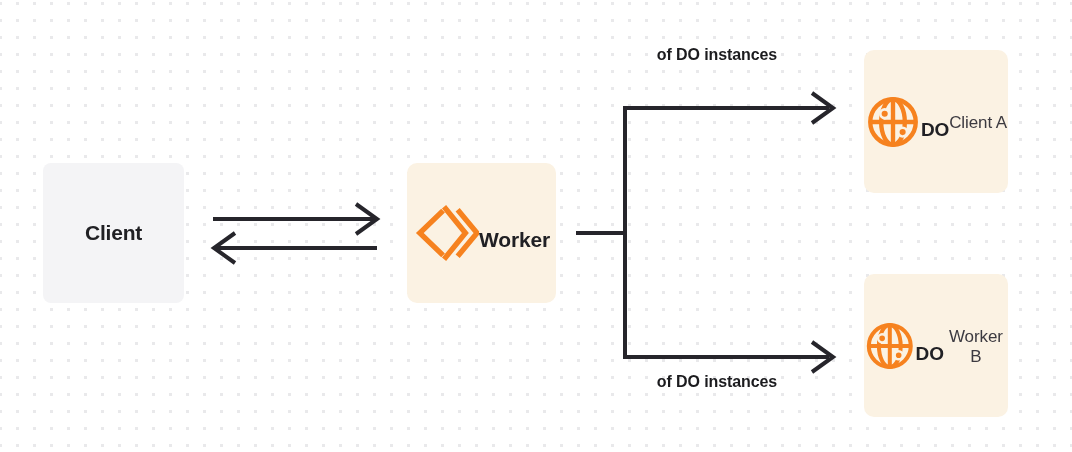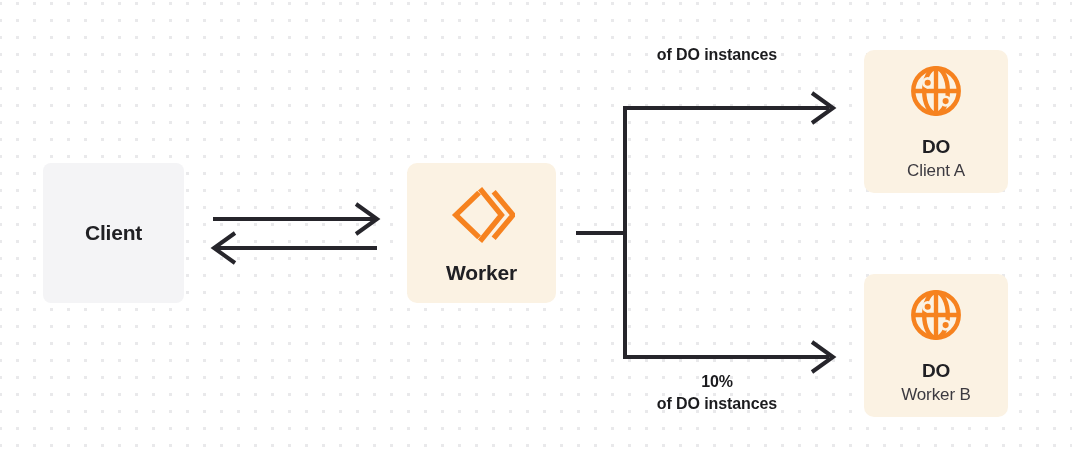--- a/index.html
+++ b/index.html
@@ -22,21 +22,21 @@
   .canvas{
     position:relative;
     width:1072px;height:452px;
     background-color:var(--background);
     background-image:radial-gradient(circle, var(--dot-grid) 1.6px, transparent 1.9px);
     background-size:17px 17px;
     background-position:9px 12px;
   }
   .node{
     position:absolute;
-    display:flex;flex-direction:column;
+    display:flex;flex-direction:row;
     align-items:center;justify-content:center;
     text-align:center;
   }
   .client-box{
     left:43px;top:163px;width:141px;height:140px;
     background:var(--box-gray);
     border-radius:8px;
   }
   .client-box .node-label{
     font-size:21px;font-weight:700;color:var(--text-dark);
@@ -155,17 +155,16 @@
       <circle class="icon-dot" stroke-width="3" cx="43" cy="43.5" r="5"></circle>
     </svg>
     <span class="do-title">DO</span>
     <span class="do-subtitle">Worker B</span>
   </div>
 
   <div class="route-label route-label-a">
     <div>of DO instances</div>
   </div>
   <div class="route-label route-label-b">
-    <div>10%</div>
     <div>of DO instances</div>
   </div>
 
 </div>
 
 </body></html>

